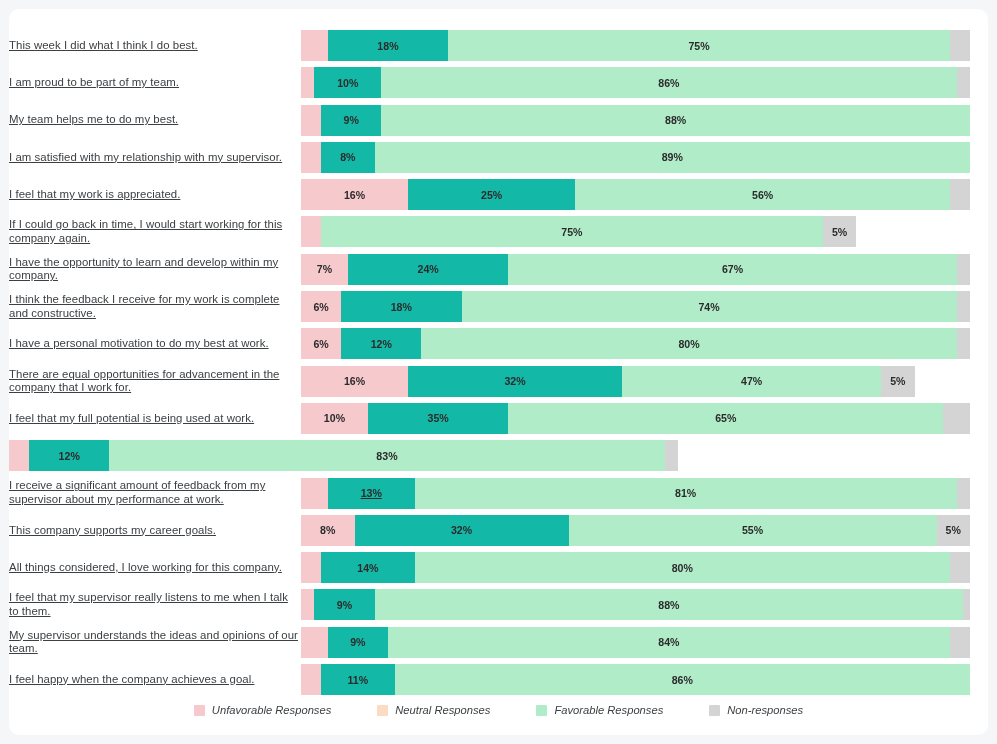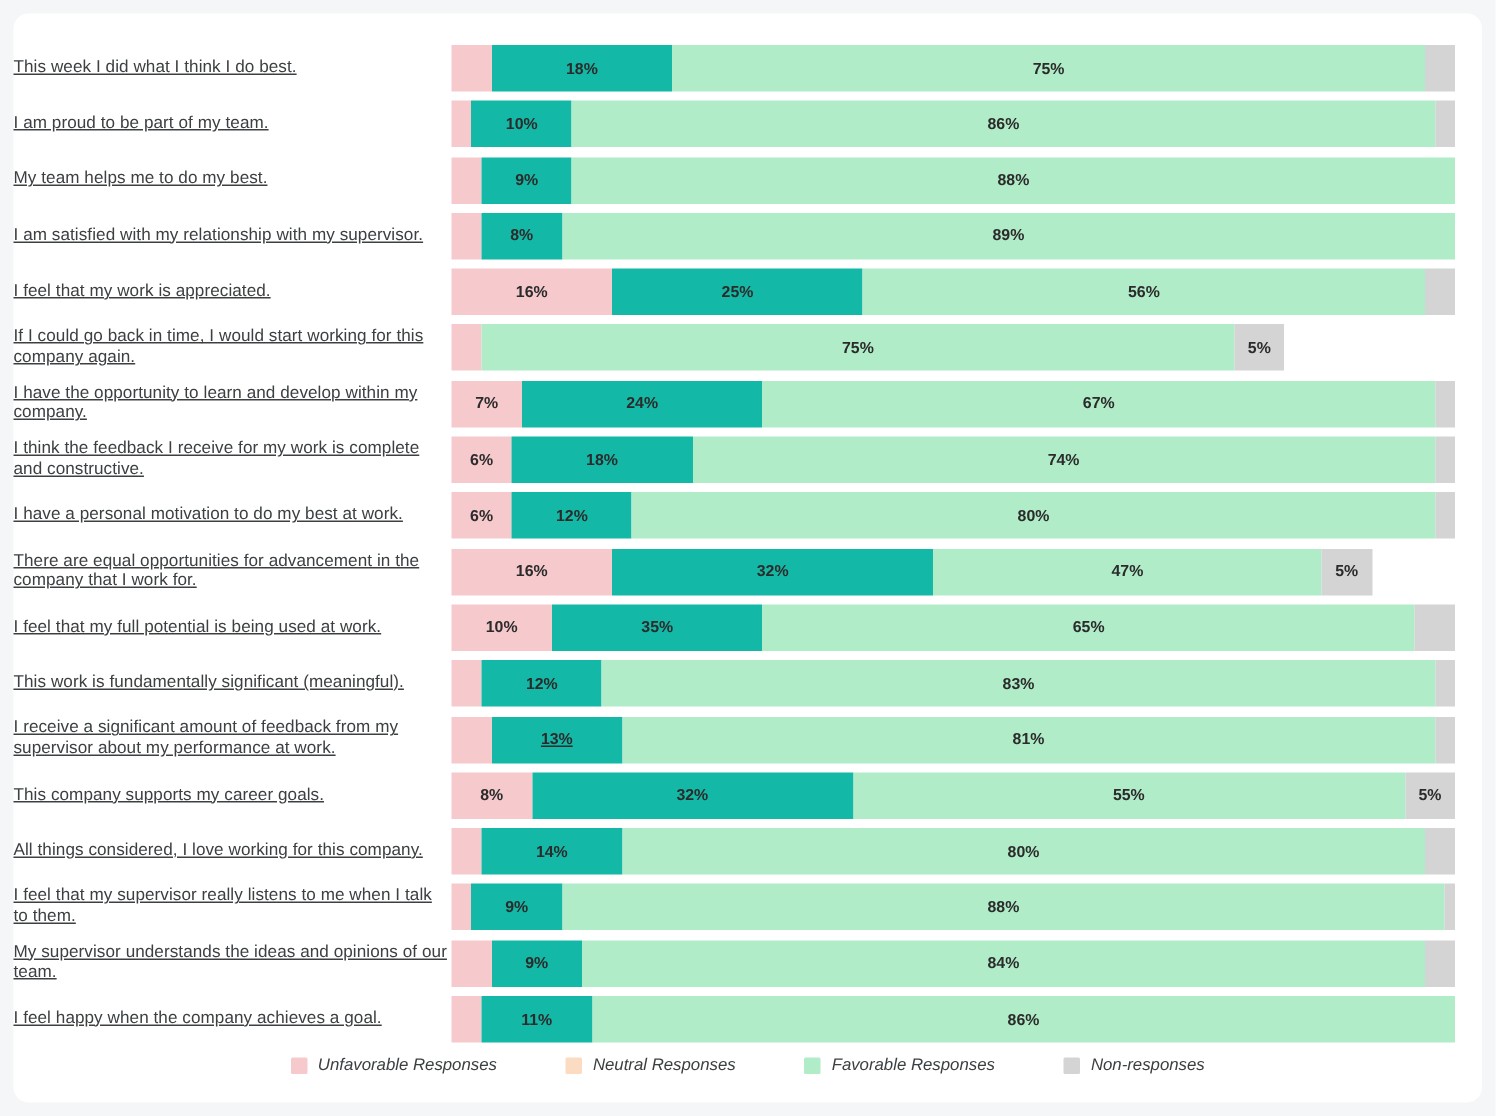--- a/index.html
+++ b/index.html
@@ -257,21 +257,20 @@
             <div class="seg neut" style="width: 140.49px;">
               <span>35%</span>
             </div>
             <div class="seg fav" style="width: 434.85px;">
               <span>65%</span>
             </div>
             <div class="seg nonr" style="width: 26.76px;"></div>
           </div>
         </div>
         <div class="row">
-          <div class="row-label">This work is fundamentally significant (meaningful).</div>
           <div class="bar">
             <div class="seg unfav" style="width: 20.07px;"></div>
             <div class="seg neut" style="width: 80.28px;">
               <span>12%</span>
             </div>
             <div class="seg fav" style="width: 555.27px;">
               <span>83%</span>
             </div>
             <div class="seg nonr" style="width: 13.38px;"></div>
           </div>

